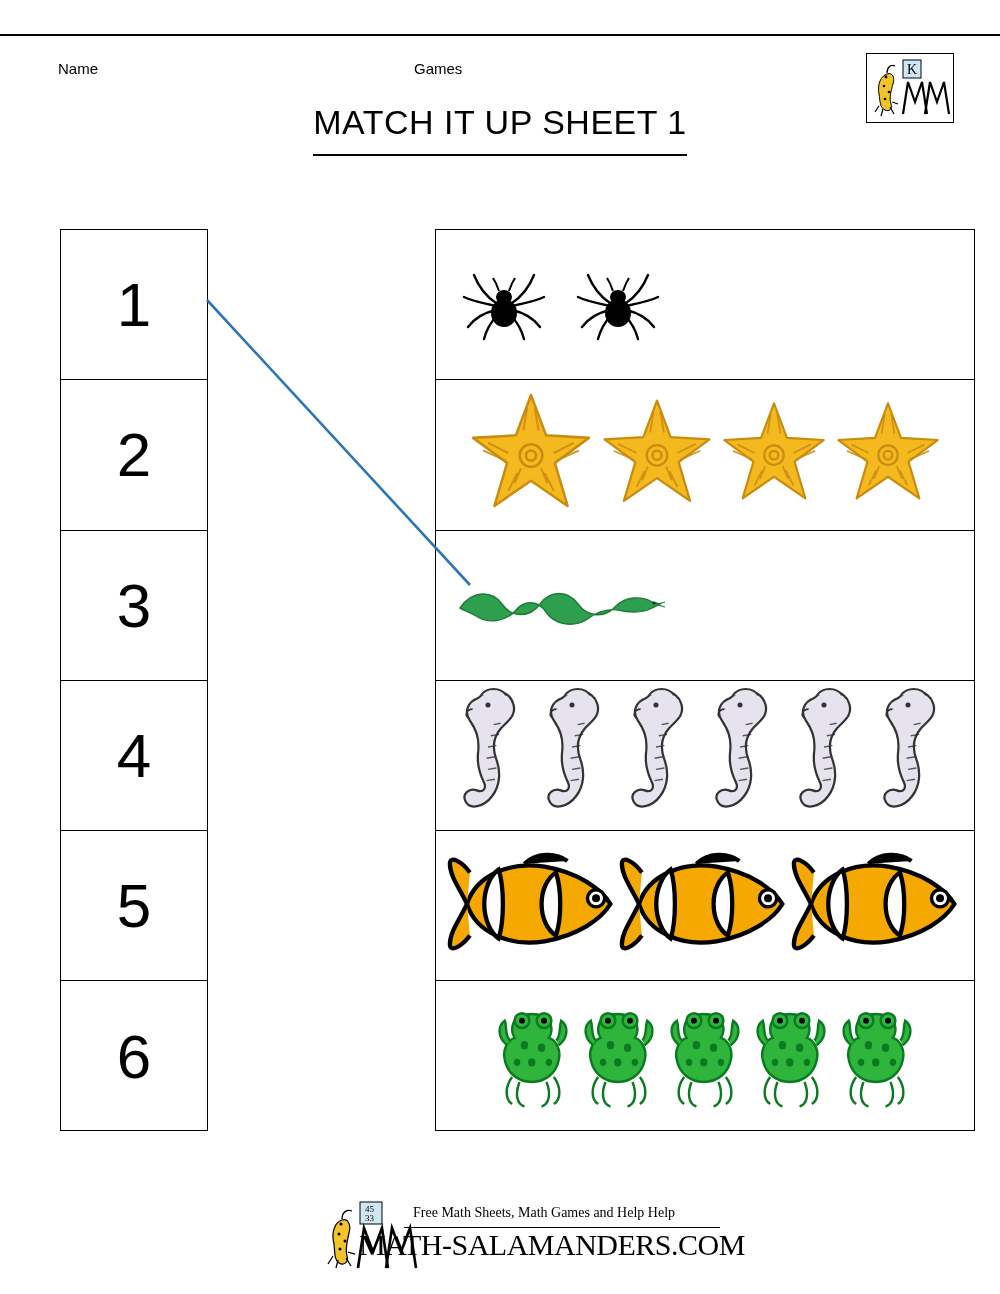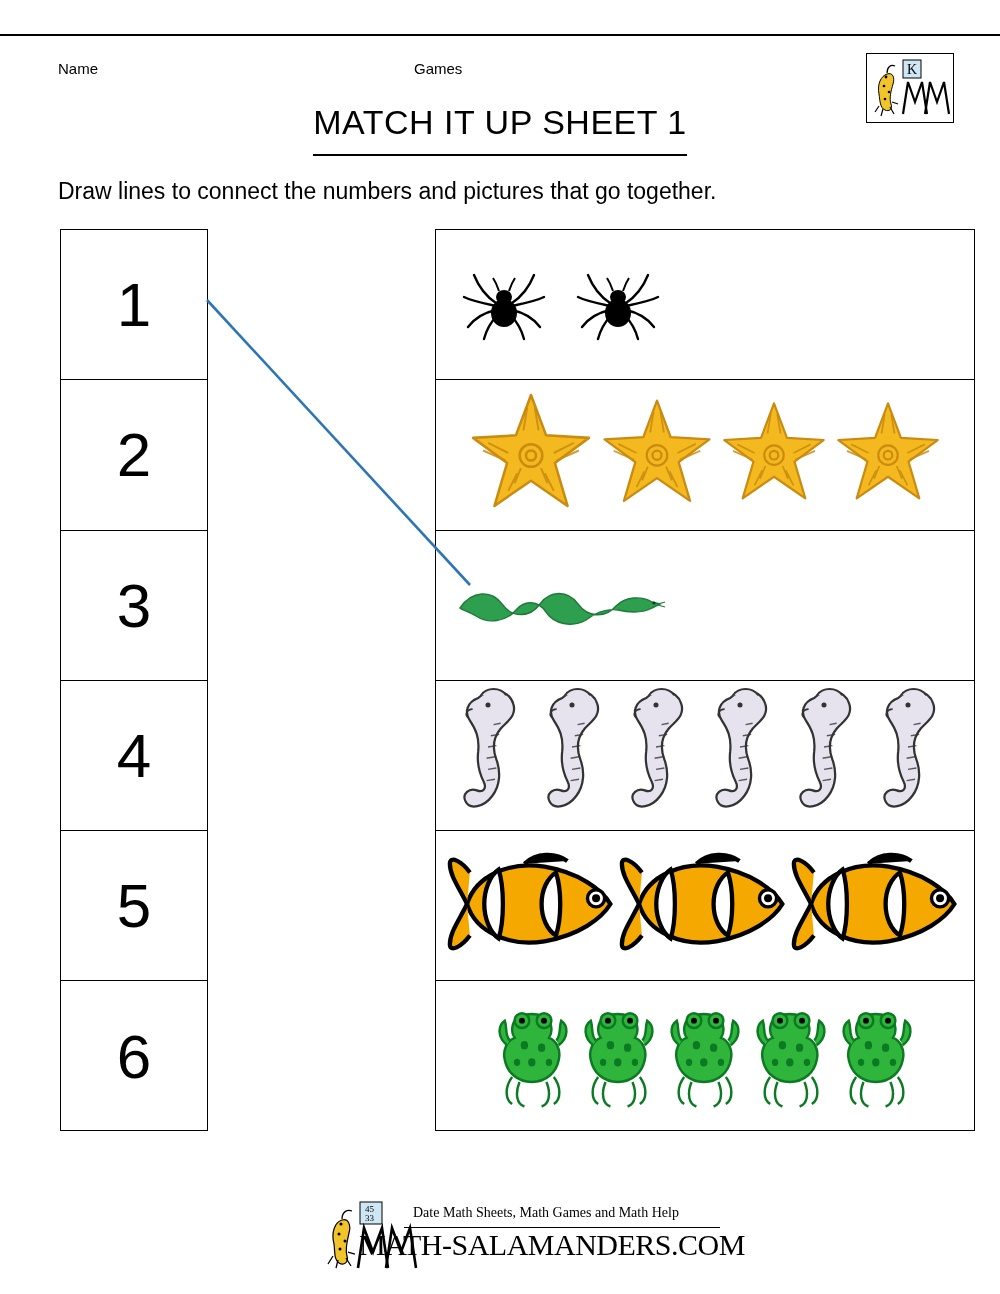--- a/index.html
+++ b/index.html
@@ -191,21 +191,20 @@
 
       <g stroke="#000" stroke-width="2.2" fill="none">
         <path d="M36 60 L41 28 L48 48 L55 28 L60 60"></path>
         <path d="M58 60 L63 28 L70 48 L77 28 L82 60"></path>
       </g>
     </svg>
   </div>
 
   <div class="title"><span>MATCH IT UP SHEET 1</span></div>
 
-  <div class="instructions">Draw lines to connect the numbers and pictures that go together.</div>
 
   <div class="numbers-col">
     <div class="number-cell">1</div>
     <div class="number-cell">2</div>
     <div class="number-cell">3</div>
     <div class="number-cell">4</div>
     <div class="number-cell">5</div>
     <div class="number-cell">6</div>
   </div>
 
@@ -553,17 +552,17 @@
       </g>
       <rect x="42" y="6" width="22" height="22" fill="#CFE7F5" stroke="#000" stroke-width="1"></rect>
       <text x="47" y="16" font-family="Liberation Serif, serif" font-size="9" fill="#000">45</text>
       <text x="47" y="25" font-family="Liberation Serif, serif" font-size="9" fill="#000">33</text>
       <g stroke="#000" stroke-width="2.6" fill="none">
         <path d="M40 72 L46 32 L55 56 L64 32 L70 72"></path>
         <path d="M68 72 L74 32 L83 56 L92 32 L98 72"></path>
       </g>
     </svg>
   </div>
-  <div class="footer-tagline">Date Math Sheets, Math Games and Math Help</div>
+  <div class="footer-tagline">Free Math Sheets, Math Games and Help Help</div>
   <div class="footer-rule"></div>
   <div class="footer-url">MATH-SALAMANDERS.COM</div>
 
 </div>
 
 </body></html>

